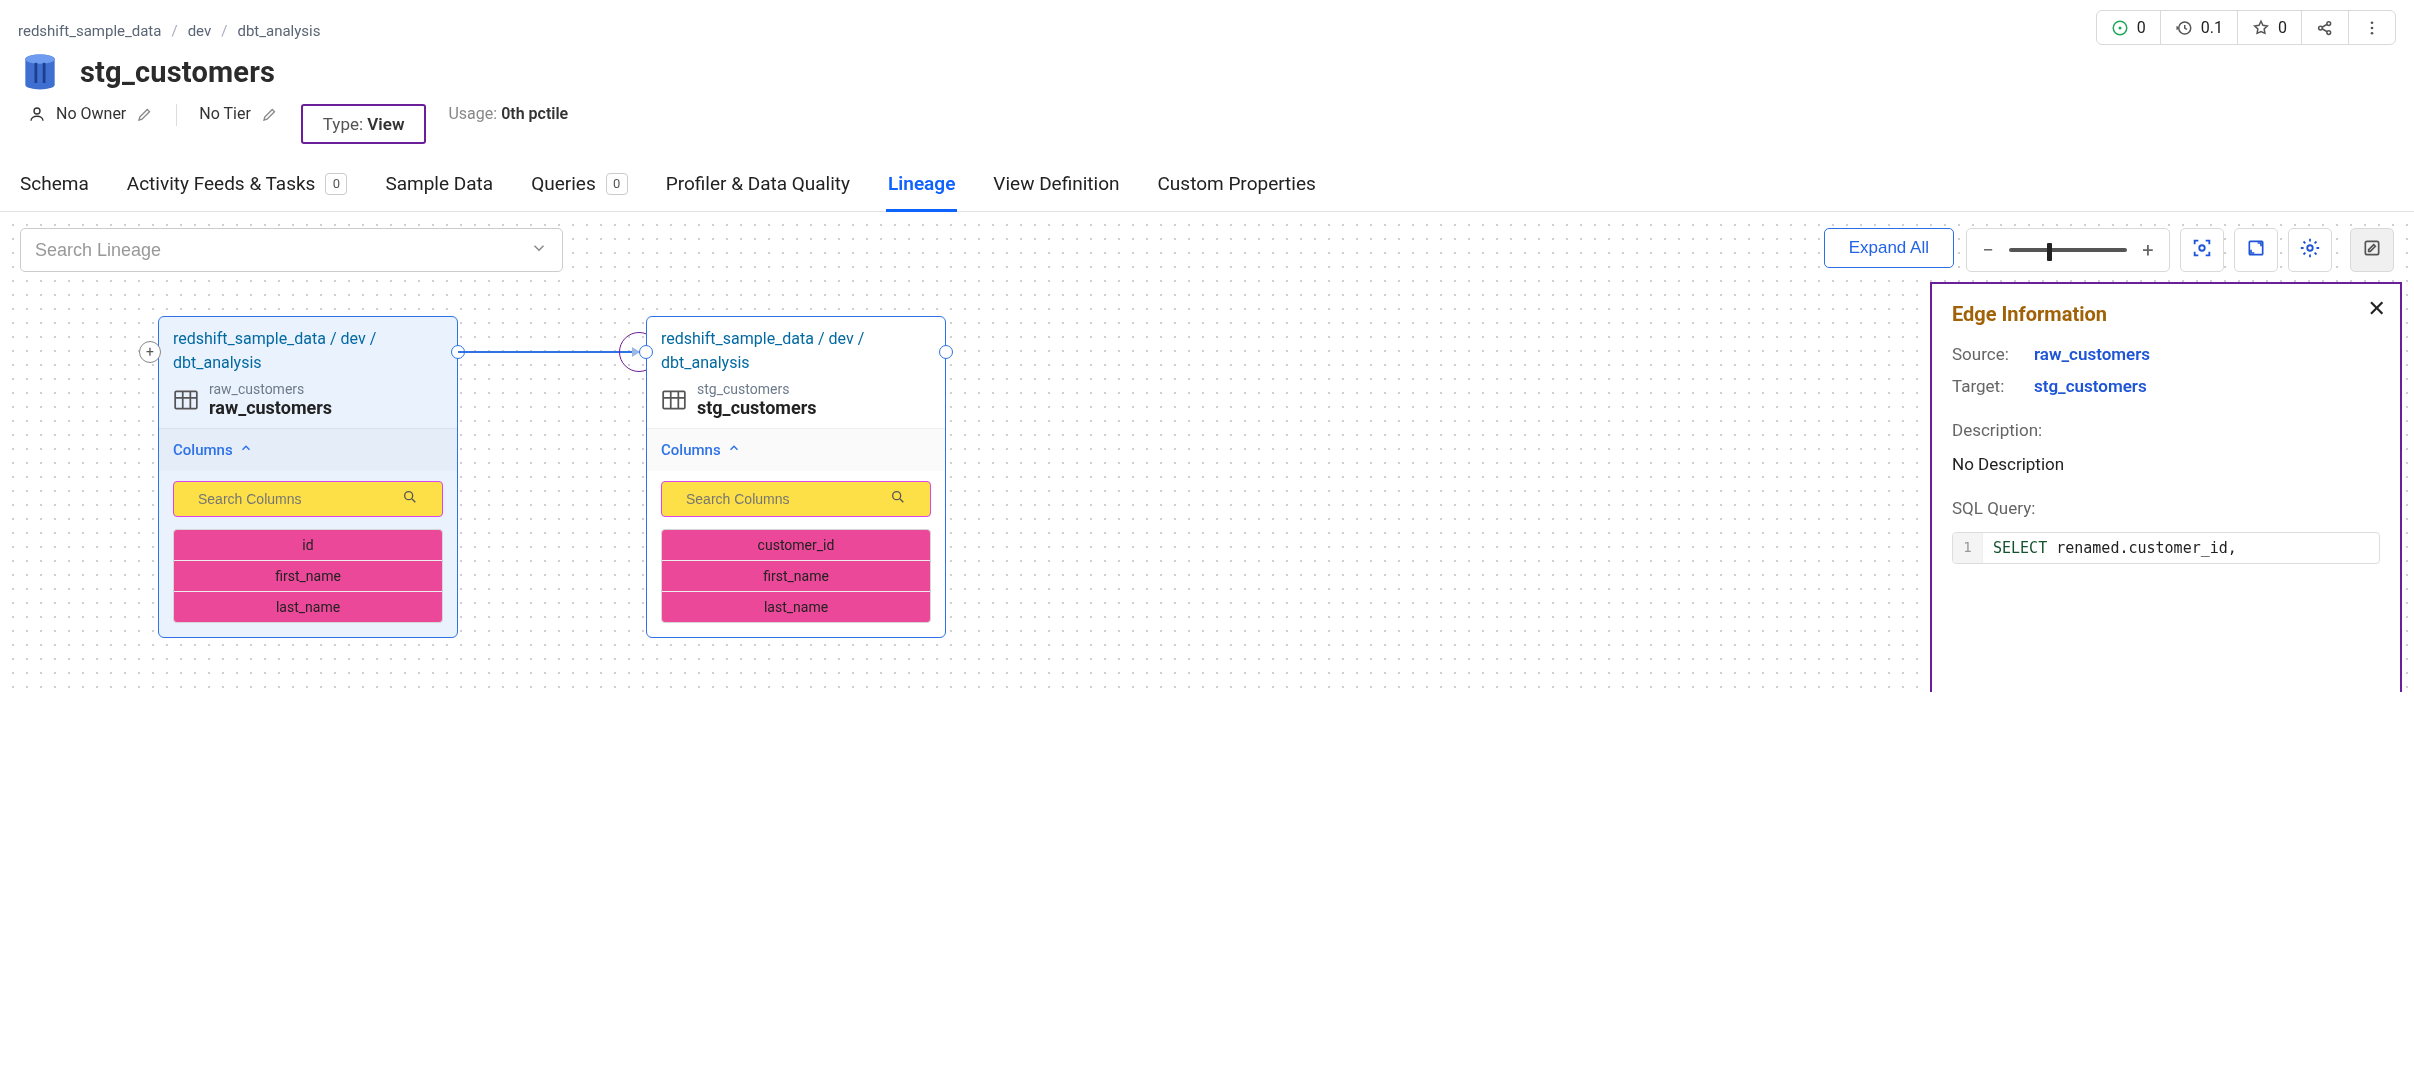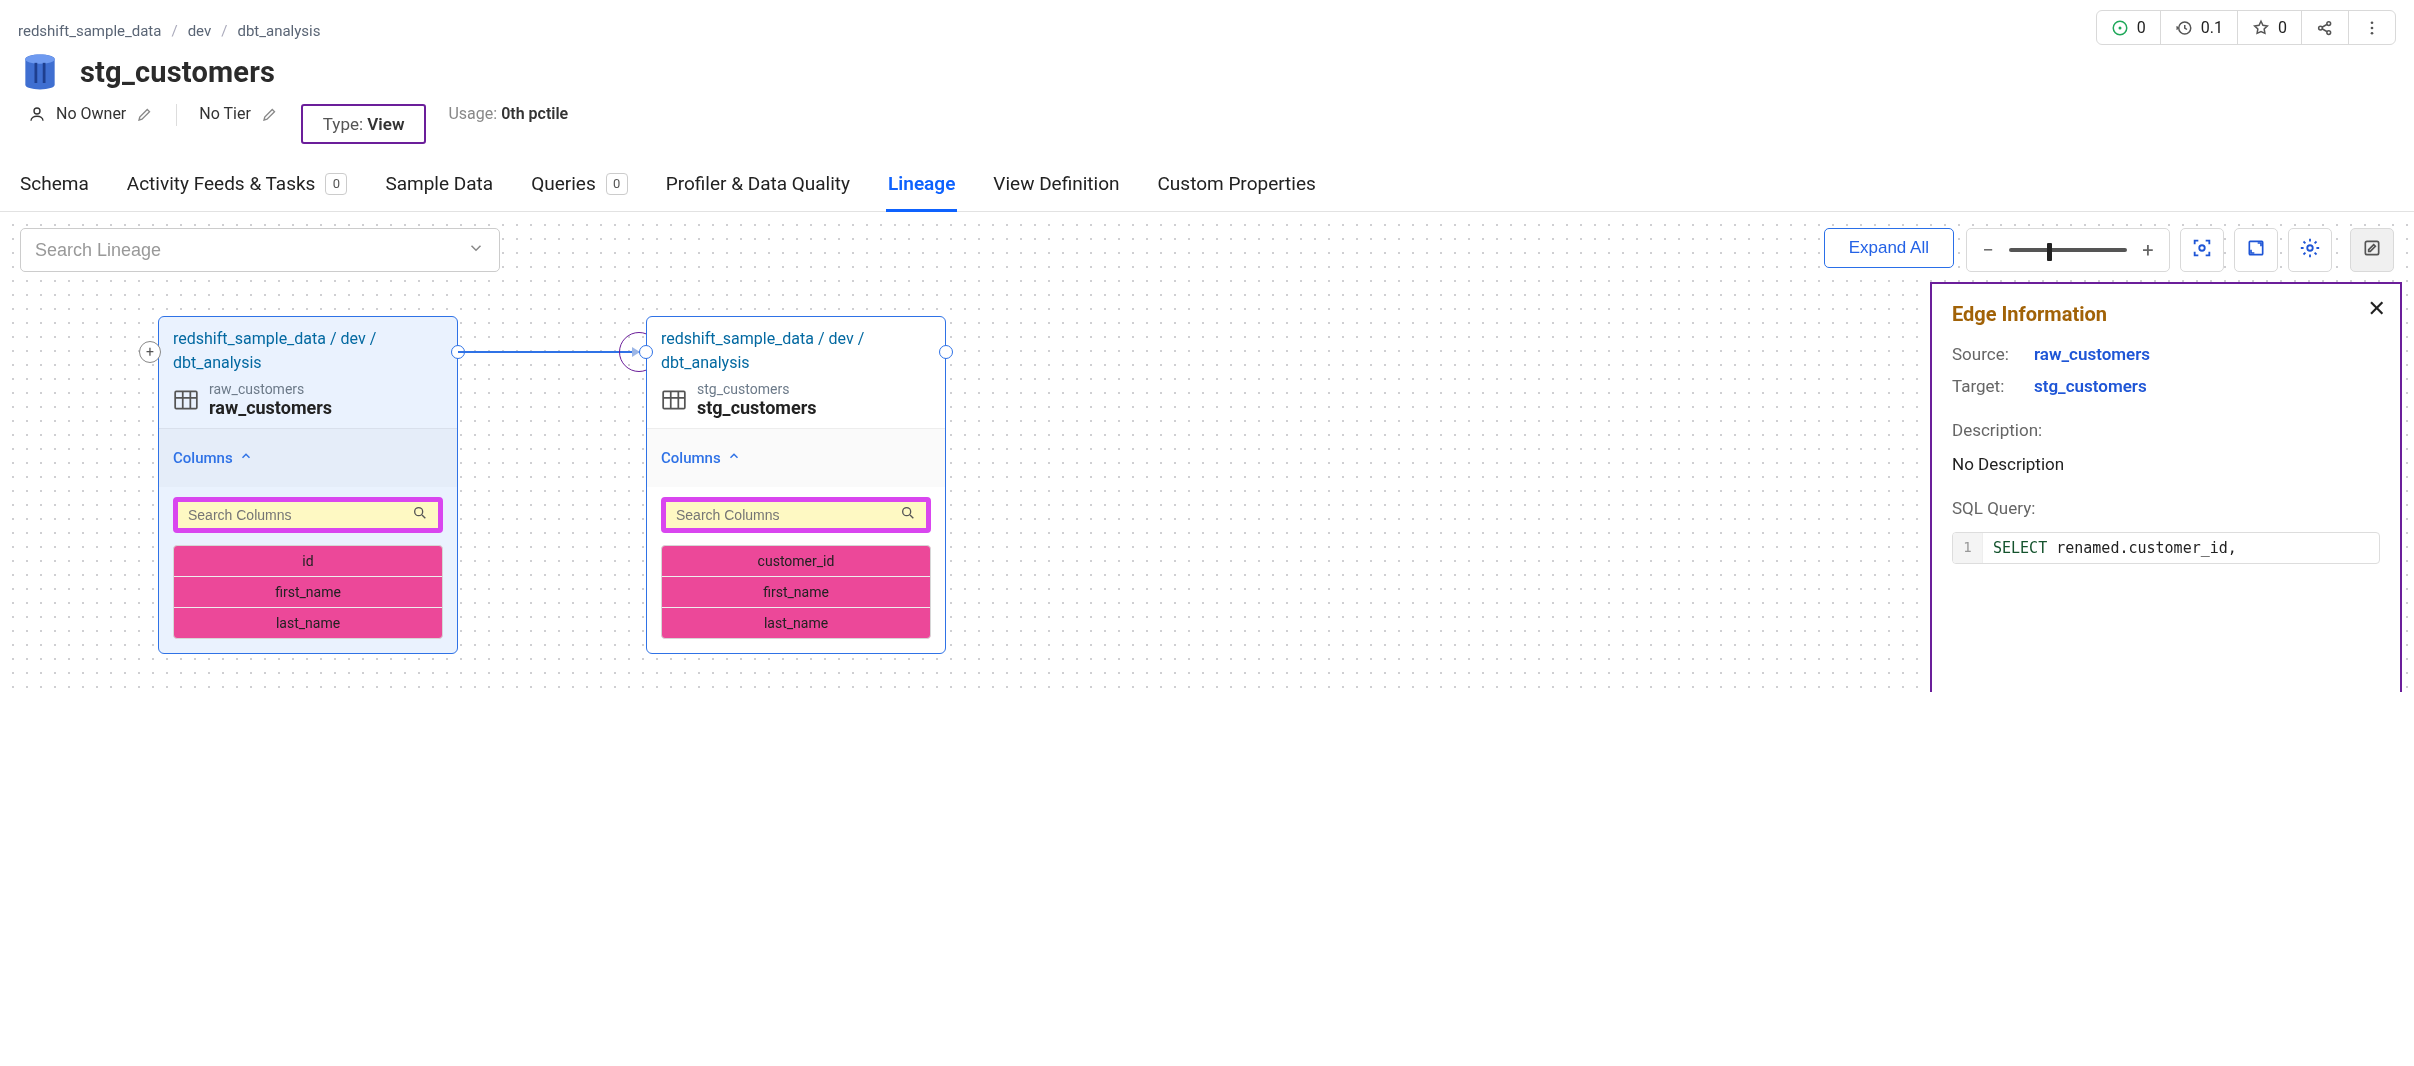--- a/index.html
+++ b/index.html
@@ -32,21 +32,21 @@
 .tabs { display:flex; gap:34px; padding:0 18px; border-bottom:1px solid #e2e2e2; align-items:flex-end; }
 .tab { padding:12px 2px 16px 2px; font-size:19px; color:#222; cursor:pointer; position:relative; display:flex; align-items:center; gap:10px; }
 .tab.active { color:#0e62fe; font-weight:600; }
 .tab.active::after { content:""; position:absolute; left:0; right:0; bottom:-1px; height:3px; background:#0e62fe; }
 .count-badge { display:inline-flex; align-items:center; justify-content:center; min-width:22px; height:22px; border:1px solid #ccc; border-radius:4px; font-size:13px; color:#555; padding:0 5px;}
 
 
 .canvas { position:relative; height:480px; background:#fff;
   background-image: radial-gradient(#cfcfd2 1px, transparent 1px);
   background-size:14px 14px; background-position:6px 6px; }
-.search-lineage { position:absolute; top:16px; left:20px; width:480px; height:44px; border:1px solid #ccc; border-radius:5px; background:#fff; display:flex; align-items:center; padding:0 14px; color:#888; font-size:18px; justify-content:space-between; }
+.search-lineage { position:absolute; top:16px; left:20px; width:543px; height:44px; border:1px solid #ccc; border-radius:5px; background:#fff; display:flex; align-items:center; padding:0 14px; color:#888; font-size:18px; justify-content:space-between; }
 .search-lineage input { border:none; outline:none; font-size:18px; width:100%; color:#333; background:transparent; }
 .search-lineage input::placeholder { color:#999; }
 
 .expand-all { position:absolute; top:16px; right:460px; padding:9px 24px; border:1px solid #2a6fe8; color:#2462e6; border-radius:5px; font-size:17px; background:#fff; cursor:pointer; font-weight:500;}
 .zoom-ctrl { position:absolute; top:16px; right:244px; height:44px; background:#fff; border:1px solid #d9d9d9; border-radius:5px; display:flex; align-items:center; padding:0 10px; gap:10px; }
 .zoom-ctrl .zbtn { width:22px; text-align:center; font-size:20px; color:#666; cursor:pointer; }
 .zoom-ctrl .track { width:118px; height:4px; background:#555; border-radius:2px; position:relative; }
 .zoom-ctrl .thumb { position:absolute; top:-5px; width:5px; height:18px; background:#222; left:38px; border-radius:1px;}
 .tool-btn { position:absolute; top:16px; width:44px; height:44px; border:1px solid #d9d9d9; border-radius:5px; background:#fff; display:flex; align-items:center; justify-content:center; cursor:pointer; }
 .tool-fit { right:190px; }
@@ -55,22 +55,22 @@
 .tool-edit { right:20px; background:#f0f0f0; }
 
 
 .node { position:absolute; width:300px; border:1px solid #2f72e6; border-radius:6px; background:#fff; box-shadow:0 0 0 0; }
 .node.selected { background:#eaf2fe; }
 .node .crumb { padding:10px 14px 0 14px; font-size:16px; color:#0369a1; line-height:1.5; }
 .node .nhead { display:flex; align-items:center; gap:10px; padding:6px 14px 10px 14px; }
 .node .nhead .small { font-size:14px; color:#6c7a89; }
 .node .nhead .big { font-size:18px; font-weight:700; color:#222; }
 .node .tbl-icon { width:26px; height:22px; }
-.node .col-section-head { padding:20px 14px; font-size:15px; color:#2f72e6; display:flex; align-items:center; gap:6px; border-top:1px solid rgba(0,0,0,0.05); background:rgba(0,0,0,0.02); font-weight:500;}
-.node .col-search { margin:10px 14px 0 14px; height:36px; border:5px solid #d946ef; border-radius:4px; display:flex; align-items:center; padding:0 10px; background:#fef9c3; justify-content:space-between; }
+.node .col-section-head { padding:12px 14px; font-size:15px; color:#2f72e6; display:flex; align-items:center; gap:6px; border-top:1px solid rgba(0,0,0,0.05); background:rgba(0,0,0,0.02); font-weight:500;}
+.node .col-search { margin:10px 14px 0 14px; height:36px; border:1px solid #d946ef; border-radius:4px; display:flex; align-items:center; padding:0 24px; background:#fde047; justify-content:space-between; }
 .node .col-search input { border:none; outline:none; width:100%; font-size:14px; background:transparent; }
 .node .col-list { margin:12px 14px 14px 14px; border:1px solid #d6d6d6; border-radius:4px; overflow:hidden; background:#ec4899;}
 .node .col-item { text-align:center; padding:7px 0; font-size:14px; border-bottom:1px solid #eee; }
 .node .col-item:last-child { border-bottom:none; }
 .port { position:absolute; width:14px; height:14px; border:1.5px solid #2f72e6; border-radius:50%; background:#fff; top:28px; }
 .port.left { left:-8px; }
 .port.right { right:-8px; }
 .addbtn { position:absolute; left:-20px; top:24px; width:22px; height:22px; border:1px solid #888; border-radius:50%; background:#fff; display:flex; align-items:center; justify-content:center; font-size:14px; color:#555; cursor:pointer;}
 .edge-select-ring { position:absolute; width:40px; height:40px; border:1.5px solid #6b1e9a; border-radius:50%; background:transparent; }
 

